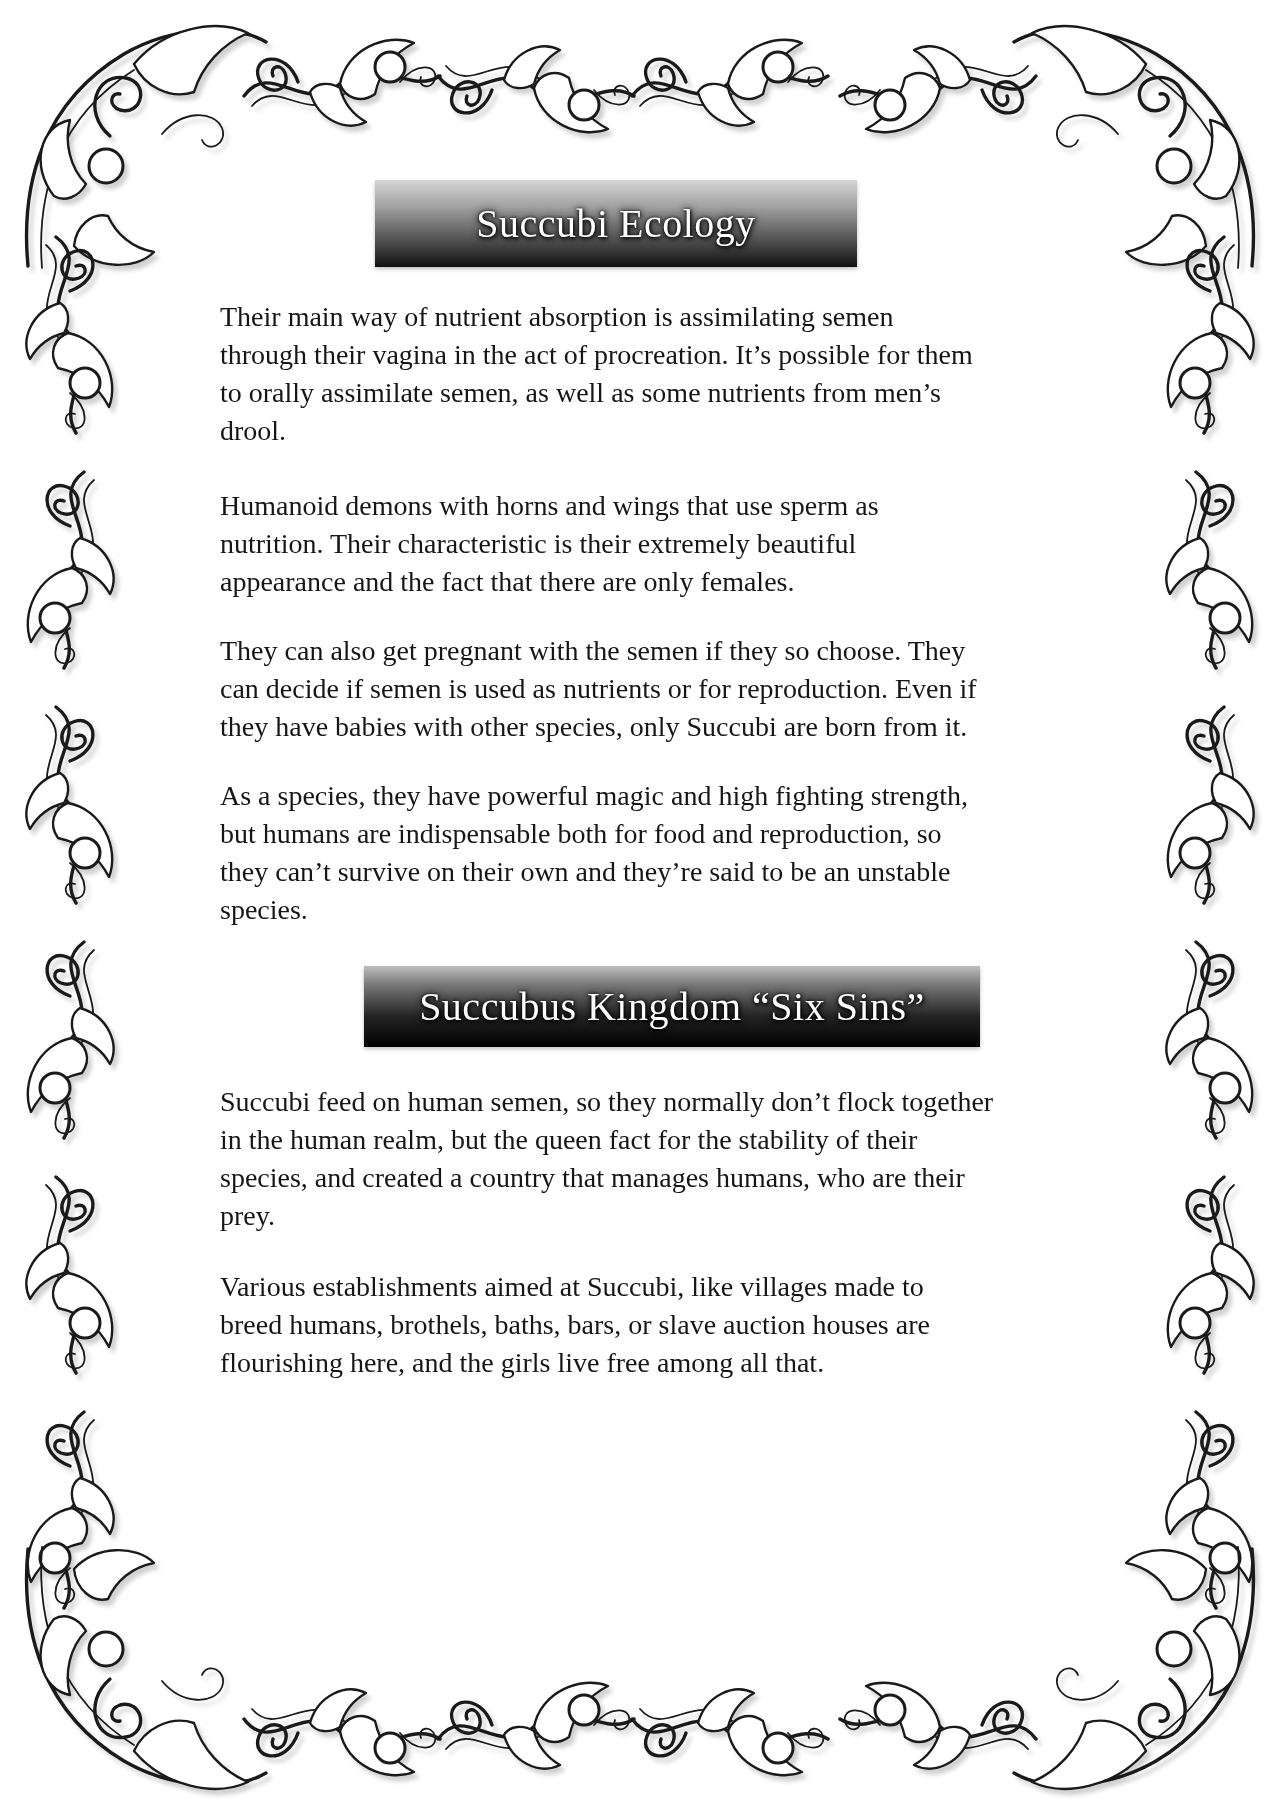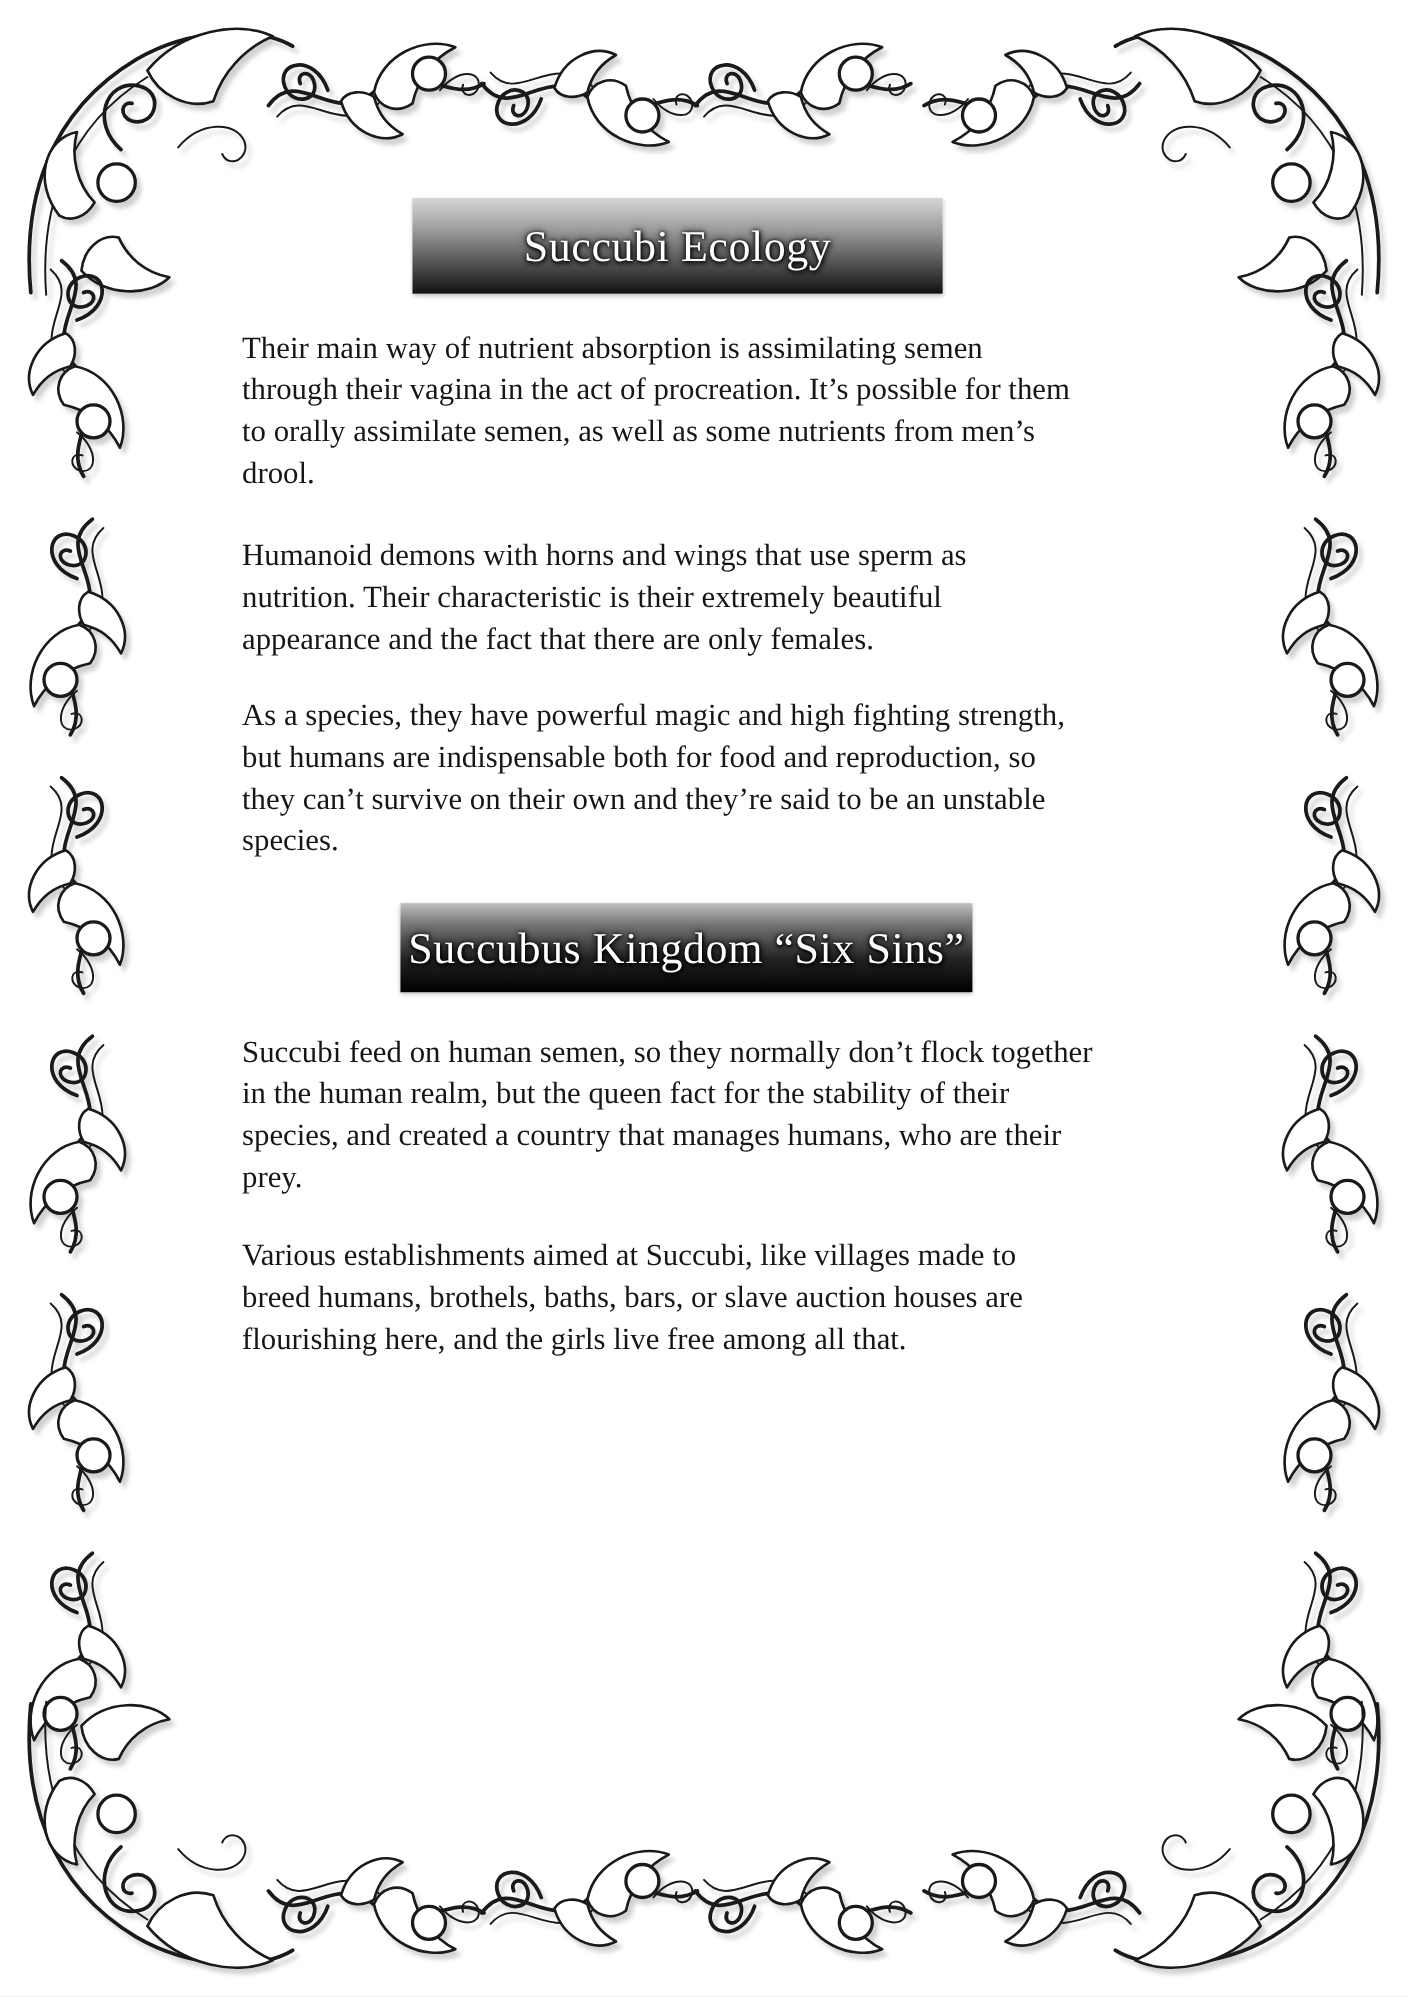--- a/index.html
+++ b/index.html
@@ -30,21 +30,21 @@
     color:var(--banner-text,#ffffff);
     font-size:40px;letter-spacing:0.5px;
     text-shadow:0 0 8px rgba(0,0,0,0.95),0 0 3px rgba(0,0,0,0.85),1px 2px 4px rgba(0,0,0,0.9);
     box-shadow:0 2px 4px rgba(0,0,0,0.25);
   }
   .banner-ecology{
     width:482px;height:87px;margin-left:155px;
     background:linear-gradient(180deg,var(--banner1-top,#d6d6d6) 0%,#a2a2a2 30%,#4b4b4b 72%,var(--banner1-bottom,#111111) 100%);
   }
   .banner-kingdom{
-    width:520px;height:81px;margin-left:144px;margin-top:37px;
+    width:616px;height:81px;margin-left:144px;margin-top:37px;
     background:linear-gradient(180deg,var(--banner2-top,#bfbfbf) 0%,#767676 24%,#242424 62%,var(--banner2-bottom,#000000) 100%);
   }
   .para{
     font-size:28px;line-height:38px;
     white-space:pre-line;
     margin:31px 0 0 0;
   }
   .para.first-after-title{margin-top:37px;}
   .para.first-after-kingdom{margin-top:53px;}
   .para.p6{margin-top:36px;}
@@ -110,20 +110,23 @@
       <span>Succubi Ecology</span>
     </div>
 
     <p class="para">Their main way of nutrient absorption is assimilating semen
 through their vagina in the act of procreation. It’s possible for them
 to orally assimilate semen, as well as some nutrients from men’s
 drool.</p>
     <p class="para first-after-title">Humanoid demons with horns and wings that use sperm as
 nutrition. Their characteristic is their extremely beautiful
 appearance and the fact that there are only females.</p>
+    <p class="para">They can also get pregnant with the semen if they so choose. They
+can decide if semen is used as nutrients or for reproduction. Even if
+they have babies with other species, only Succubi are born from it.</p>
     <p class="para">As a species, they have powerful magic and high fighting strength,
 but humans are indispensable both for food and reproduction, so
 they can’t survive on their own and they’re said to be an unstable
 species.</p>
 
     <div class="banner banner-kingdom">
       <span>Succubus Kingdom “Six Sins”</span>
     </div>
 
     <p class="para p6">Succubi feed on human semen, so they normally don’t flock together

